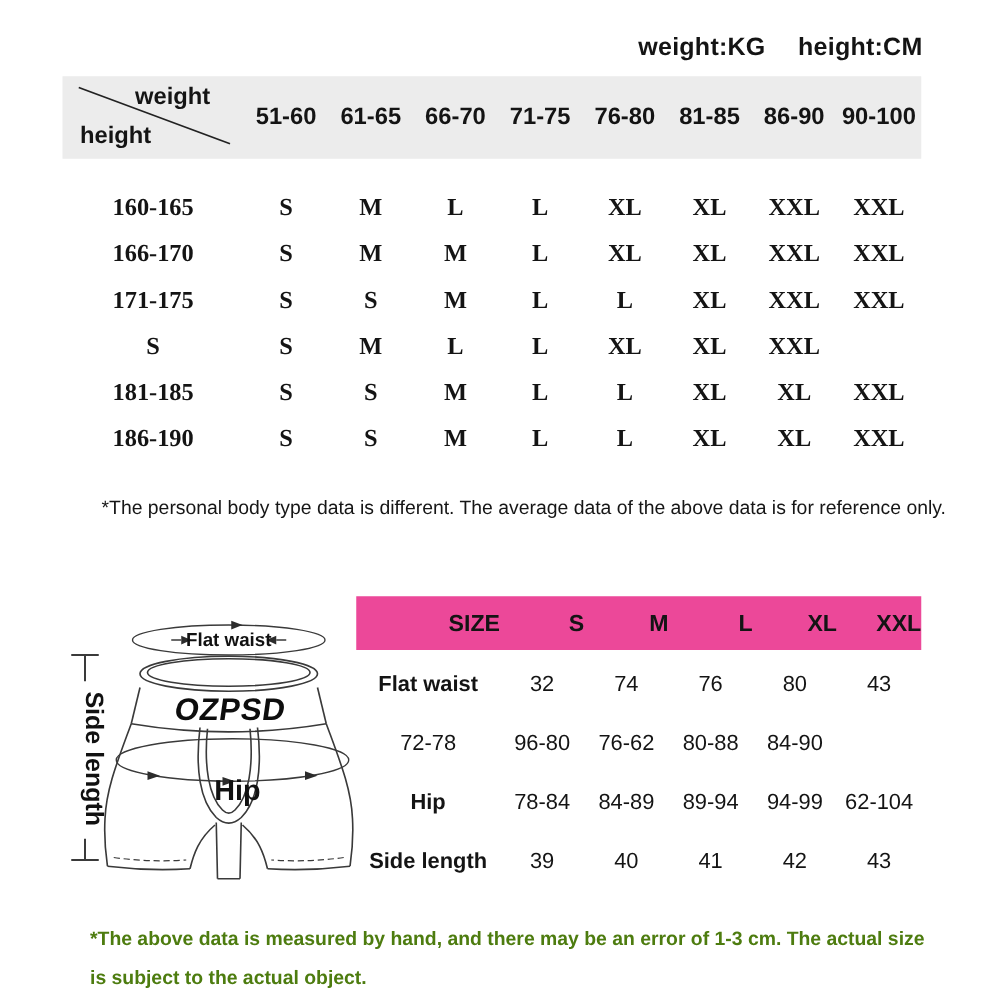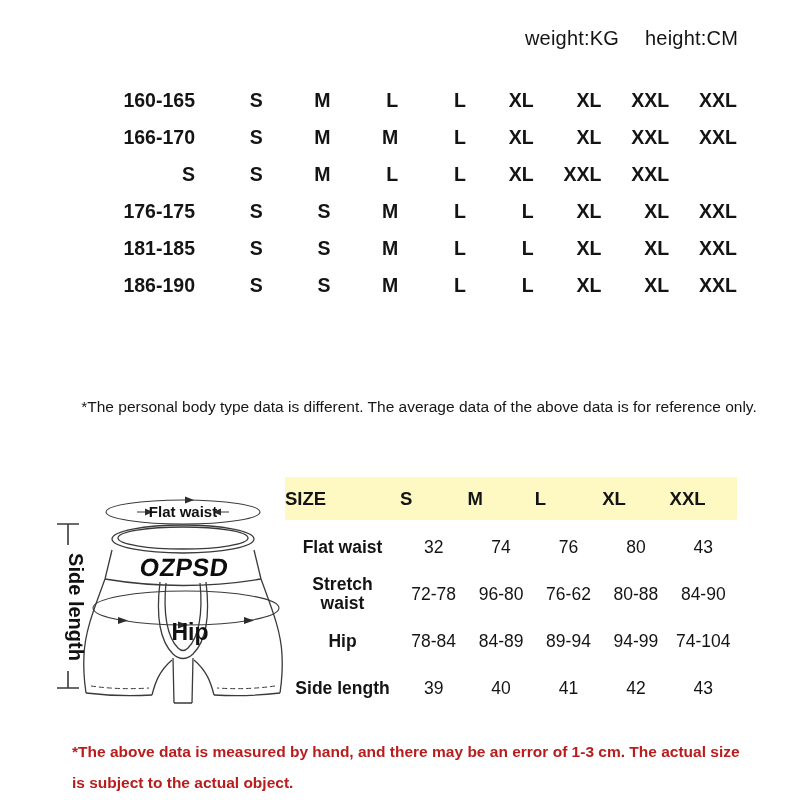--- a/index.html
+++ b/index.html
@@ -14,21 +14,21 @@
   }
 
   
   .units {
     position: absolute;
     top: 27px;
     right: 62px;
     display: flex;
     gap: 26px;
     font-size: 20px;
-    font-weight: 400;
+    font-weight: 700;
     letter-spacing: 0.2px;
   }
 
   
   .size-matrix {
     position: absolute;
     left: 50px;
     top: 61px;
     width: 687px;
   }
@@ -60,23 +60,24 @@
     left: 14px;
     font-size: 19px;
     font-weight: 600;
   }
   .matrix-rows { margin-top: 21px; }
   .matrix-row {
     display: grid;
     grid-template-columns: 145px repeat(8, 1fr);
     height: 37px;
     align-items: center;
-    text-align: right;
+    text-align: center;
     font-size: 19.5px;
     font-weight: 600;
+    font-family: Liberation Serif, serif;
   }
 
   
   .note-top {
     position: absolute;
     left: 0;
     top: 398px;
     width: 100%;
     text-align: center;
     font-size: 15.5px;
@@ -85,44 +86,44 @@
     padding-left: 38px;
   }
   .note-bottom {
     position: absolute;
     left: 72px;
     top: 736px;
     width: 676px;
     font-size: 15.5px;
     font-weight: 600;
     line-height: 31px;
-    color: #b91c1c;
+    color: #4d7c0f;
   }
 
   
   .diagram {
     position: absolute;
     left: 38px;
     top: 487px;
   }
 
   
   .measure-table {
     position: absolute;
     left: 285px;
     top: 477px;
     width: 452px;
   }
   .measure-header {
     display: grid;
     grid-template-columns: 115px repeat(5, 1fr);
     height: 43px;
-    background: #fef9c3;
+    background: #ec4899;
     align-items: center;
-    text-align: left;
+    text-align: right;
     font-size: 18.5px;
     font-weight: 600;
   }
   .measure-rows { margin-top: 4px; }
   .measure-row {
     display: grid;
     grid-template-columns: 115px repeat(5, 1fr);
     min-height: 47px;
     align-items: center;
     text-align: center;
@@ -140,20 +141,37 @@
 <body>
 
 <div class="page">
 
   <div class="units">
     <span>weight:KG</span>
     <span>height:CM</span>
   </div>
 
   <div class="size-matrix">
+    <div class="matrix-header">
+      <div class="corner">
+        <svg width="145" height="66" viewBox="0 0 145 66">
+          <line x1="13" y1="9" x2="134" y2="54" stroke="#222222" stroke-width="1.4"></line>
+        </svg>
+        <span class="corner-weight">weight</span>
+        <span class="corner-height">height</span>
+      </div>
+      <div>51-60</div>
+      <div>61-65</div>
+      <div>66-70</div>
+      <div>71-75</div>
+      <div>76-80</div>
+      <div>81-85</div>
+      <div>86-90</div>
+      <div>90-100</div>
+    </div>
     <div class="matrix-rows">
       <div class="matrix-row">
         <div>160-165</div>
         <div>S</div>
         <div>M</div>
         <div>L</div>
         <div>L</div>
         <div>XL</div>
         <div>XL</div>
         <div>XXL</div>
@@ -164,31 +182,31 @@
         <div>S</div>
         <div>M</div>
         <div>M</div>
         <div>L</div>
         <div>XL</div>
         <div>XL</div>
         <div>XXL</div>
         <div>XXL</div>
       </div>
       <div class="matrix-row">
-        <div>S</div>
-        <div>S</div>
-        <div>M</div>
-        <div>L</div>
-        <div>L</div>
-        <div>XL</div>
-        <div>XXL</div>
-        <div>XXL</div>
-      </div>
-      <div class="matrix-row">
-        <div>176-175</div>
+        <div>171-175</div>
+        <div>S</div>
+        <div>S</div>
+        <div>M</div>
+        <div>L</div>
+        <div>L</div>
+        <div>XL</div>
+        <div>XXL</div>
+        <div>XXL</div>
+      </div>
+      <div class="matrix-row">
         <div>S</div>
         <div>S</div>
         <div>M</div>
         <div>L</div>
         <div>L</div>
         <div>XL</div>
         <div>XL</div>
         <div>XXL</div>
       </div>
       <div class="matrix-row">
@@ -281,34 +299,33 @@
     <div class="measure-rows">
       <div class="measure-row">
         <div class="row-label"><span>Flat waist</span></div>
         <div>32</div>
         <div>74</div>
         <div>76</div>
         <div>80</div>
         <div>43</div>
       </div>
       <div class="measure-row">
-        <div class="row-label"><span>Stretch waist</span></div>
         <div>72-78</div>
         <div>96-80</div>
         <div>76-62</div>
         <div>80-88</div>
         <div>84-90</div>
       </div>
       <div class="measure-row">
         <div class="row-label"><span>Hip</span></div>
         <div>78-84</div>
         <div>84-89</div>
         <div>89-94</div>
         <div>94-99</div>
-        <div>74-104</div>
+        <div>62-104</div>
       </div>
       <div class="measure-row">
         <div class="row-label"><span>Side length</span></div>
         <div>39</div>
         <div>40</div>
         <div>41</div>
         <div>42</div>
         <div>43</div>
       </div>
     </div>

